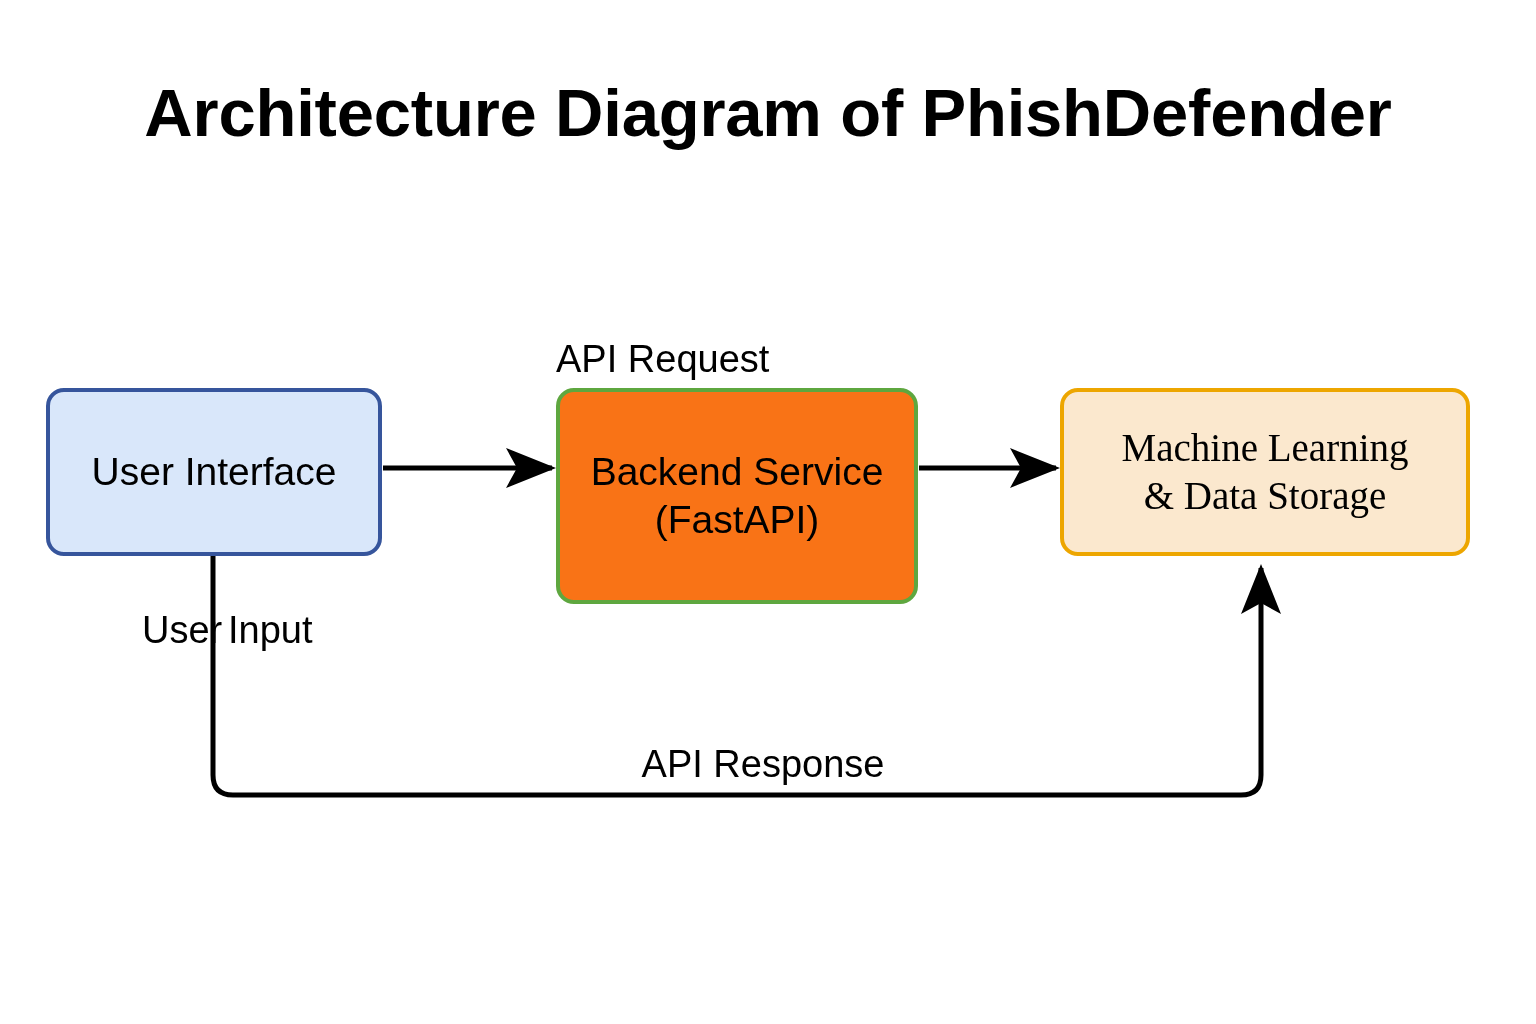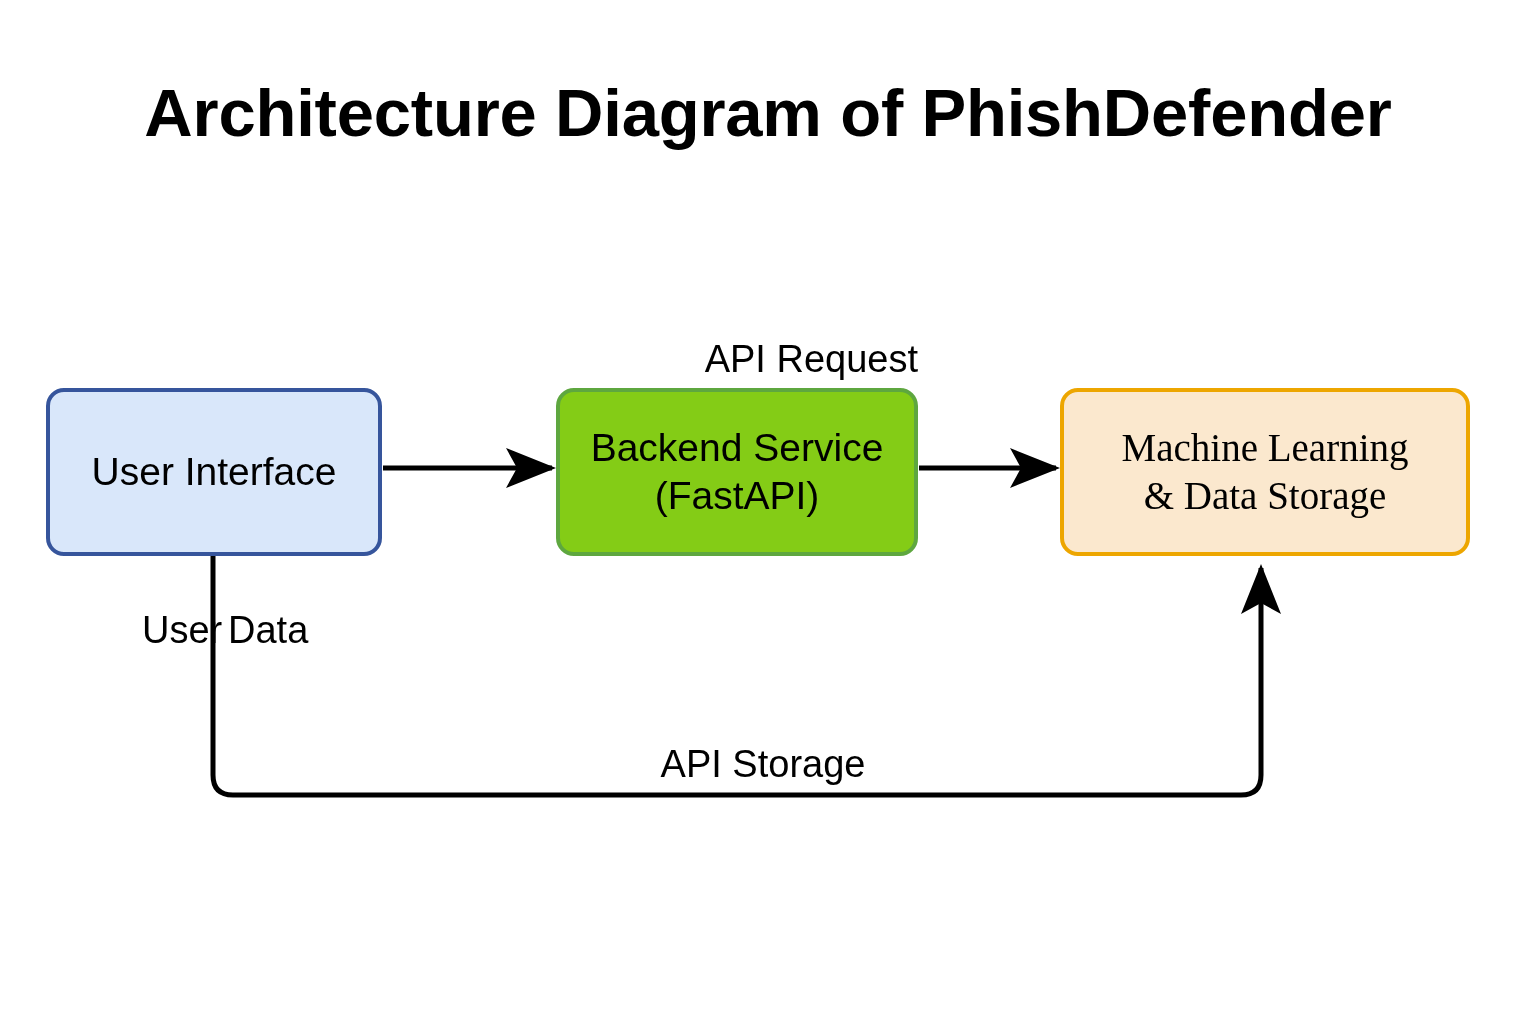--- a/index.html
+++ b/index.html
@@ -56,22 +56,22 @@
     top: 388px;
     width: 336px;
     height: 168px;
     background: #d9e7fa;
     border: 4px solid #36559c;
   }
   #node-backend {
     left: 556px;
     top: 388px;
     width: 362px;
-    height: 168px;
-    background: #84cc16;
+    height: 216px;
+    background: #f97316;
     border: 4px solid #5ea73f;
     justify-content: center;
   }
   #node-ml {
     left: 1060px;
     top: 388px;
     width: 410px;
     height: 168px;
     background: #fbe8ce;
     border: 4px solid #eda600;
@@ -83,21 +83,21 @@
     position: absolute;
     font-size: 38px;
     line-height: 44px;
     white-space: nowrap;
     z-index: 4;
   }
   #label-api-request {
     left: 0;
     top: 337px;
     width: 1496px;
-    text-align: right;
+    text-align: left;
   }
   
   #label-api-request {
     left: 556px;
     top: 337px;
     width: 362px;
   }
   #label-user {
     left: 98px;
     top: 608px;
@@ -162,17 +162,17 @@
 
   <div class="node" id="node-ml">
     <span class="node-label">Machine Learning
 &amp; Data Storage</span>
   </div>
 
   <div class="edge-label" id="label-api-request">API Request</div>
 
   <div class="edge-label" id="label-user">User</div>
 
-  <div class="edge-label" id="label-input">Data</div>
+  <div class="edge-label" id="label-input">Input</div>
 
-  <div class="edge-label" id="label-api-response">API Storage</div>
+  <div class="edge-label" id="label-api-response">API Response</div>
 
 </div>
 
 </body></html>

